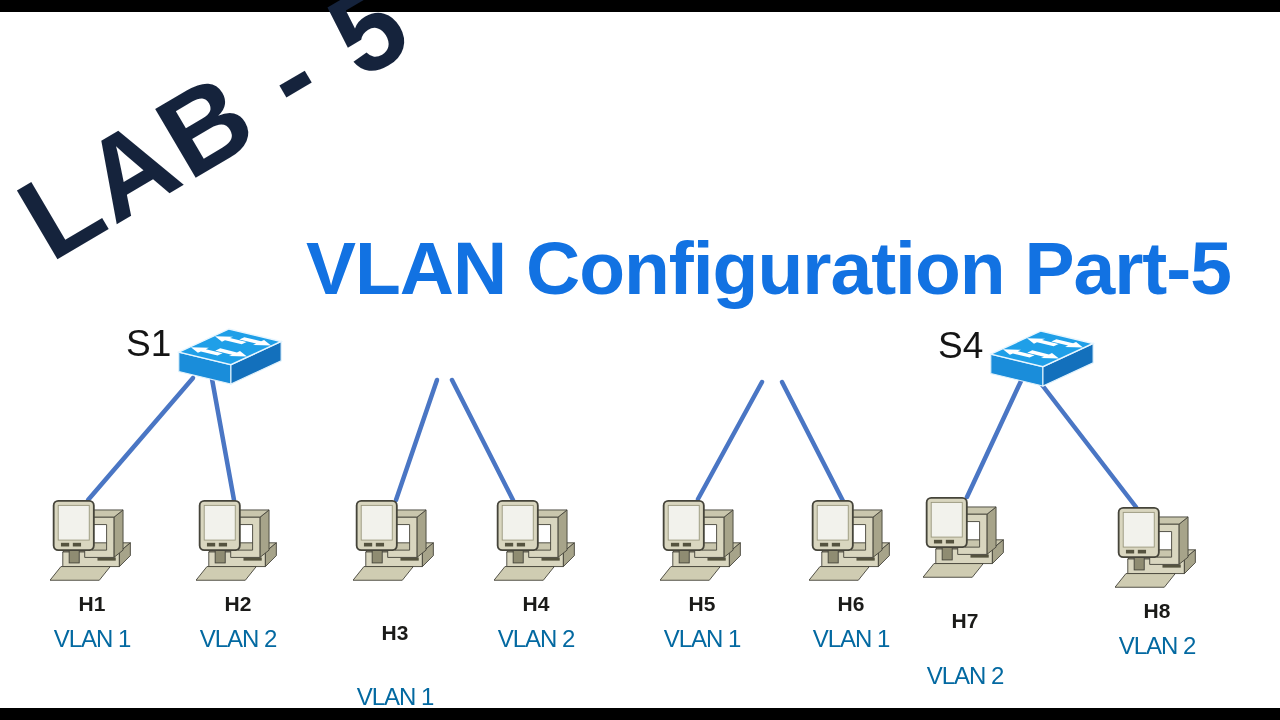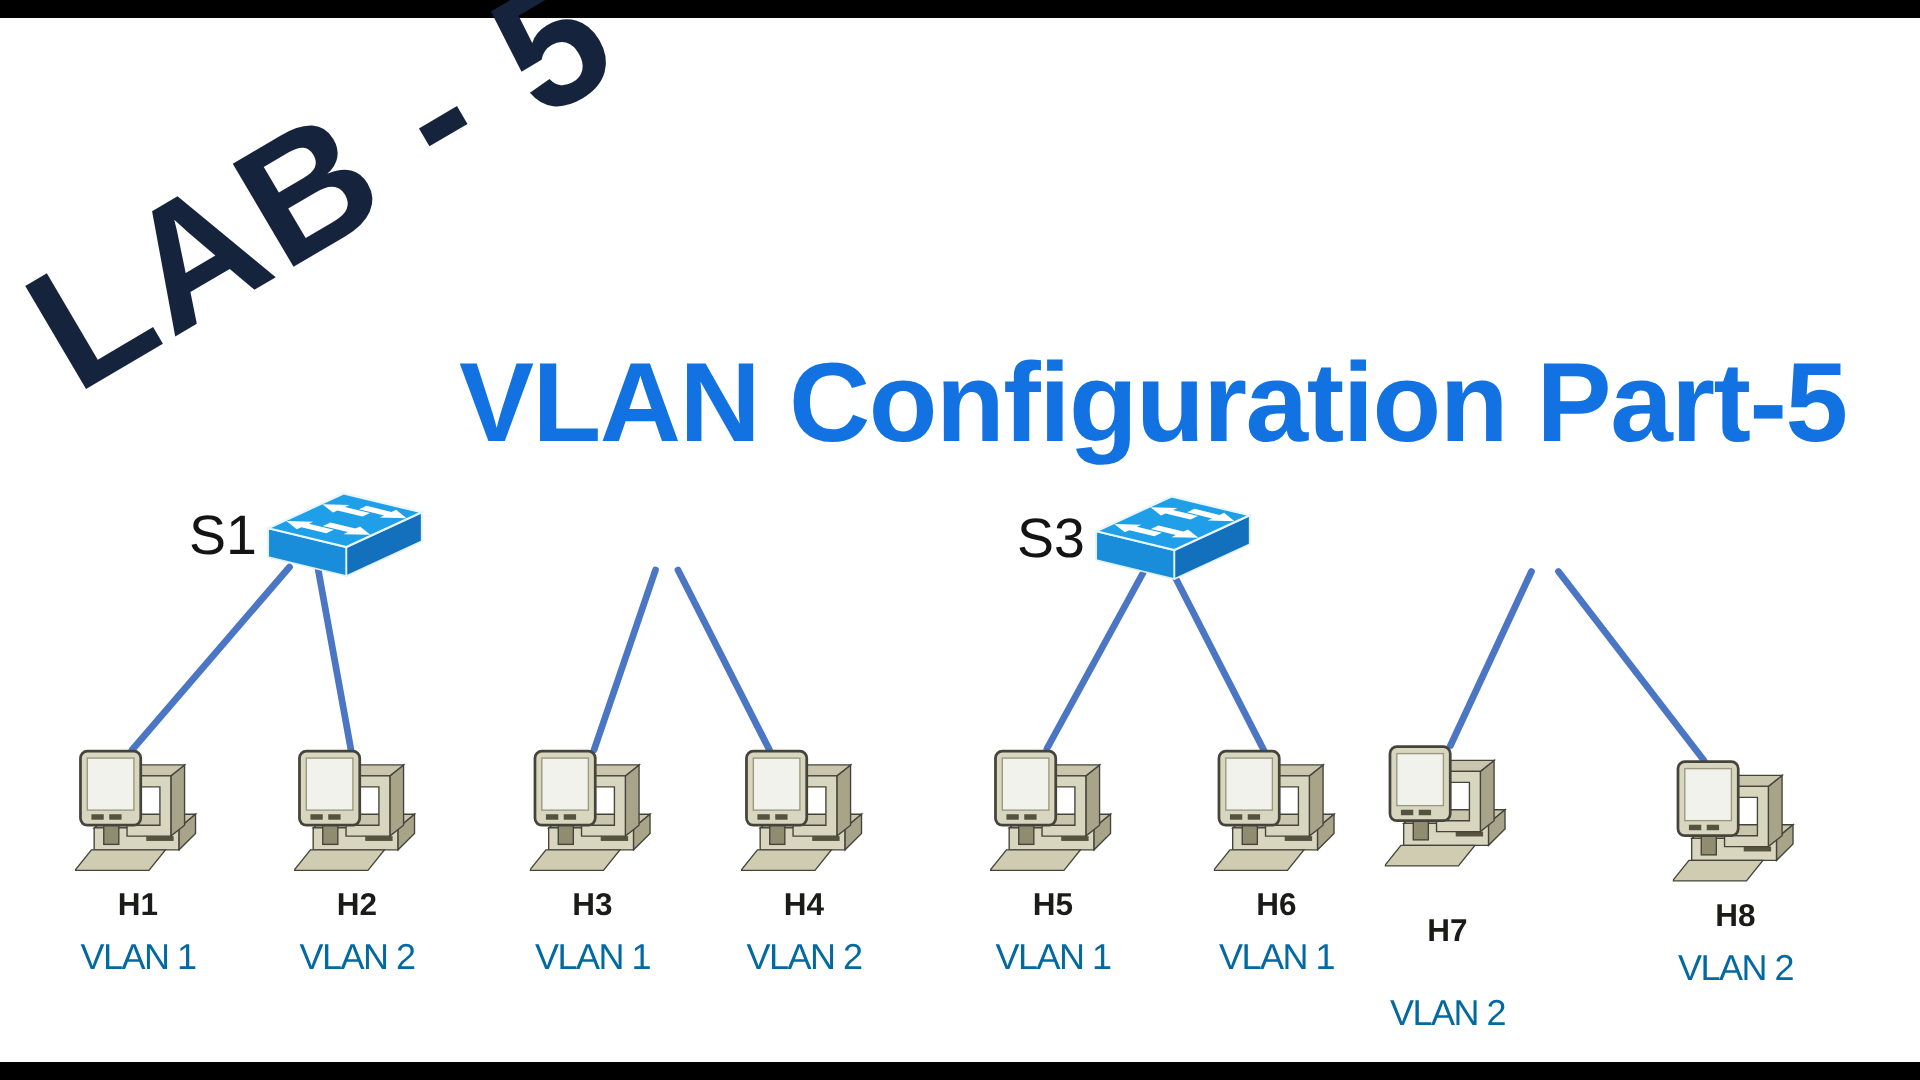--- a/index.html
+++ b/index.html
@@ -18,35 +18,35 @@
     transform:rotate(-30.5deg); transform-origin:0% 80%;
   }
   .main-title {
     position:absolute; left:306px; top:231px;
     font-size:75px; font-weight:700; letter-spacing:-1px; line-height:1;
     color:#1272e2; white-space:nowrap;
   }
 
   .links-svg { position:absolute; left:0; top:0; }
 
-  .switch-node { position:absolute; display:flex; align-items:center; }
+  .switch-node { position:absolute; display:flex; }
   .sw-label { font-size:37px; font-weight:400; color:#141414; line-height:1; margin-right:2px; }
   .sw-icon { width:112px; height:62px; display:block; }
   #sw-s1 { left:126px; top:325px; }
   #sw-s2 { left:360px; top:325px; }
   #sw-s3 { left:678px; top:327px; }
   #sw-s4 { left:938px; top:327px; }
 
   .host-node { position:absolute; width:124px; top:495px; display:flex; flex-direction:column; align-items:center;justify-content:center; }
   .pc-icon { width:84px; height:92px; display:block; }
   .host-name { margin-top:6px; font-size:21px; font-weight:700; color:#1b1b19; line-height:1; }
   .host-vlan { margin-top:13px; font-size:24px; font-weight:400; letter-spacing:-1px; color:#0369a1; line-height:1; }
   #host-h1 { left:30px; }
   #host-h2 { left:176px; }
-  #host-h3 { left:333px; }
+  #host-h3 { left:333px;gap:29px; }
   #host-h4 { left:474px; }
   #host-h5 { left:640px; }
   #host-h6 { left:789px; }
   #host-h7 { left:903px; top:492px;gap:20px; }
   #host-h8 { left:1095px; top:502px; }
 </style>
 </head>
 <body>
 
 <div class="stage">
@@ -101,22 +101,22 @@
       <line x1="1039" y1="381" x2="1136" y2="507"></line>
     </g>
   </svg>
 
   <div class="switch-node" id="sw-s1">
     <span class="sw-label">S1</span>
     <svg class="sw-icon" viewBox="0 0 116 64">
         <use href="#switch-icon"></use>
       </svg>
   </div>
-  <div class="switch-node" id="sw-s3">
-    <span class="sw-label">S3</span>
+  <div class="switch-node" id="sw-s4">
+    <span class="sw-label">S4</span>
     <svg class="sw-icon" viewBox="0 0 116 64">
         <use href="#switch-icon"></use>
       </svg>
   </div>
 
   <div class="host-node" id="host-h1">
     <svg class="pc-icon" viewBox="0 0 92 100">
         <use href="#pc-icon"></use>
       </svg>
     <div class="host-name">H1</div>

